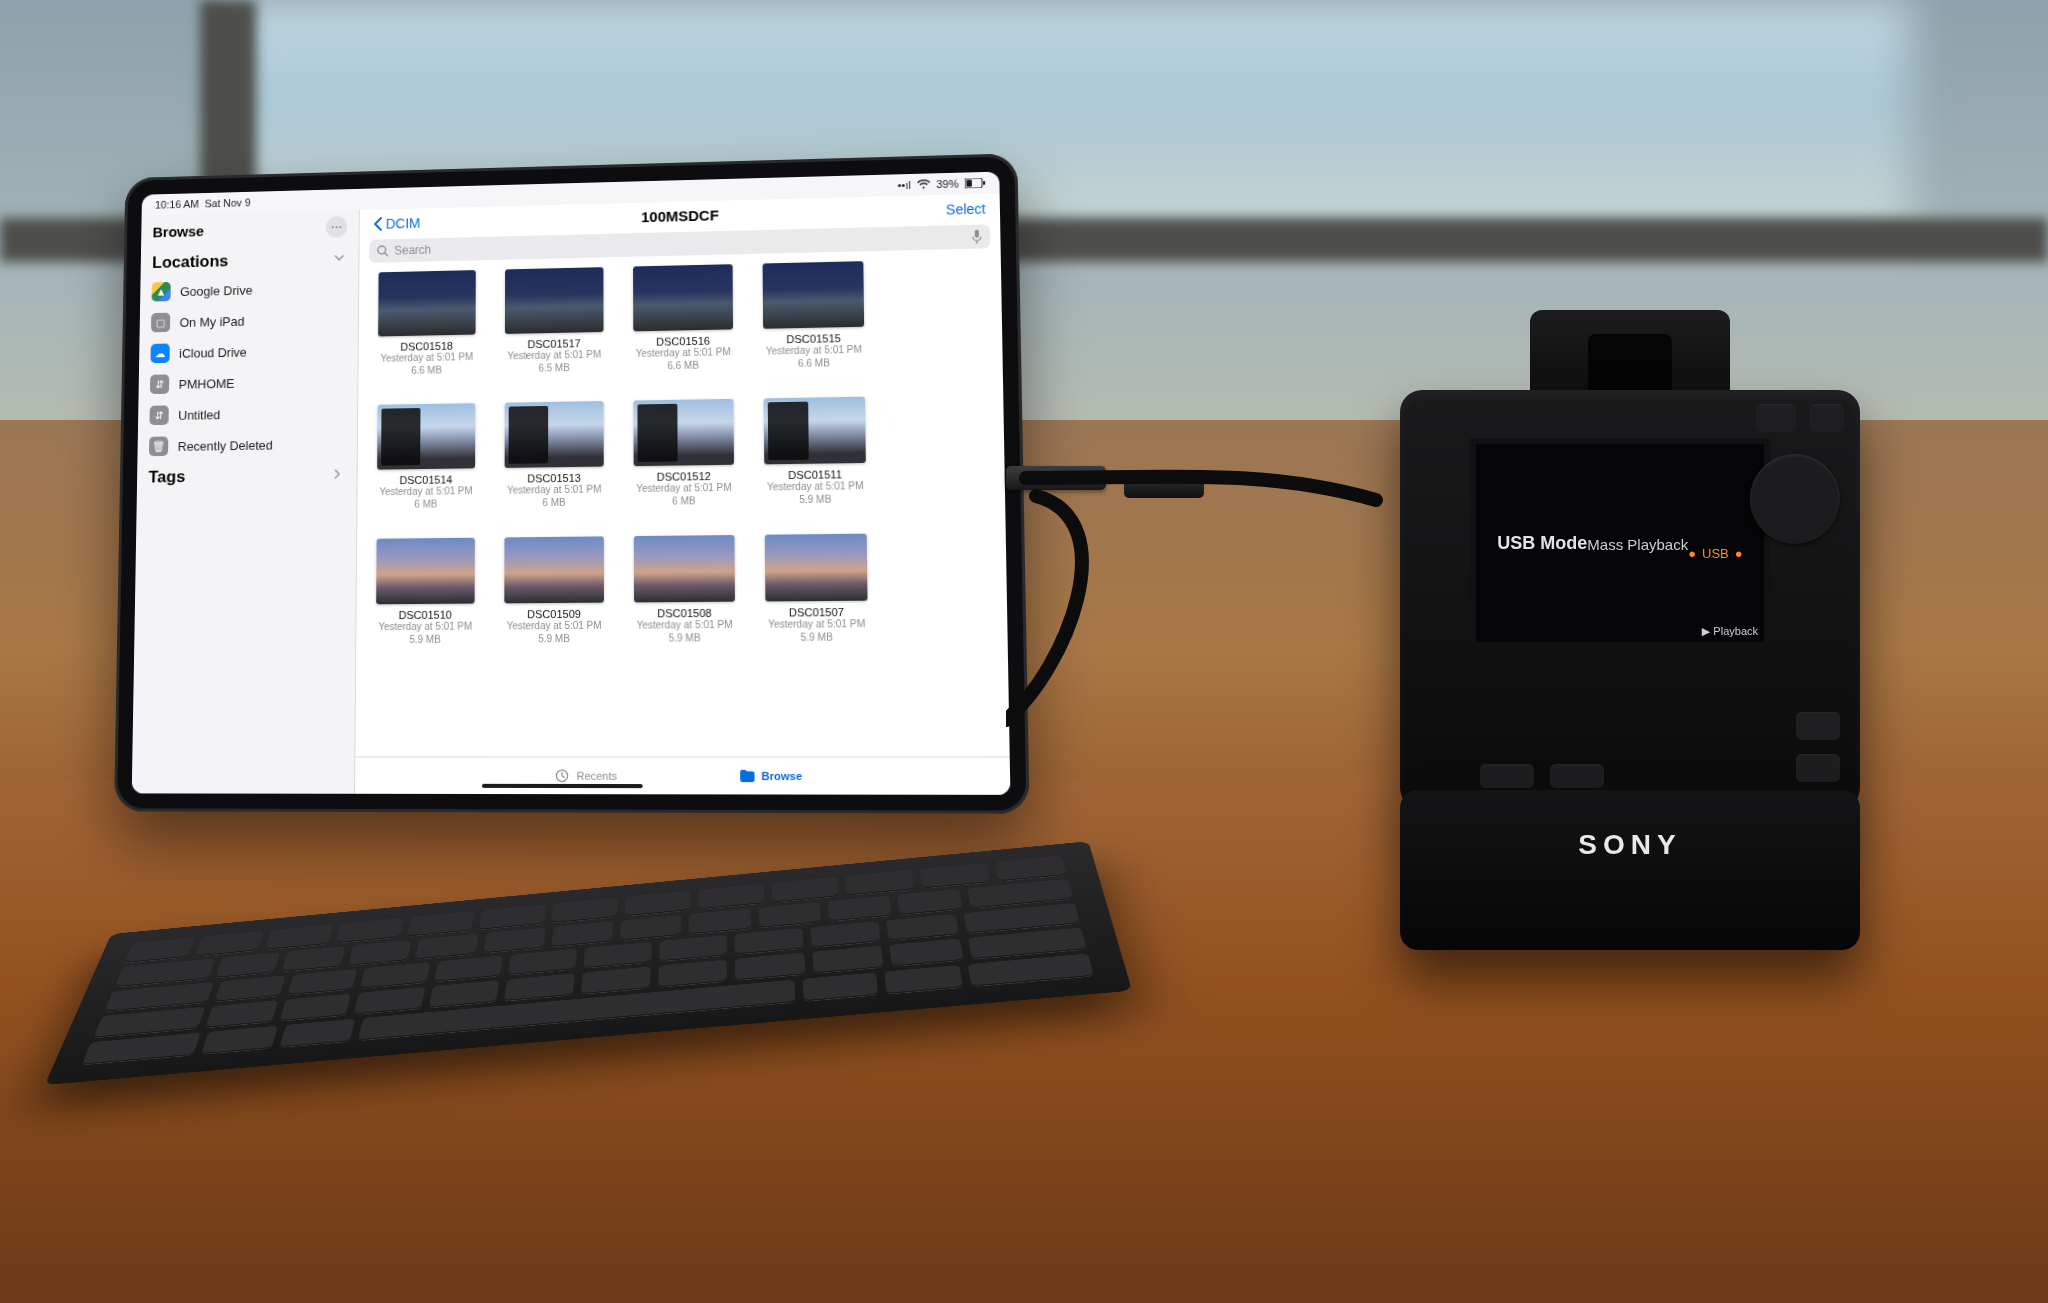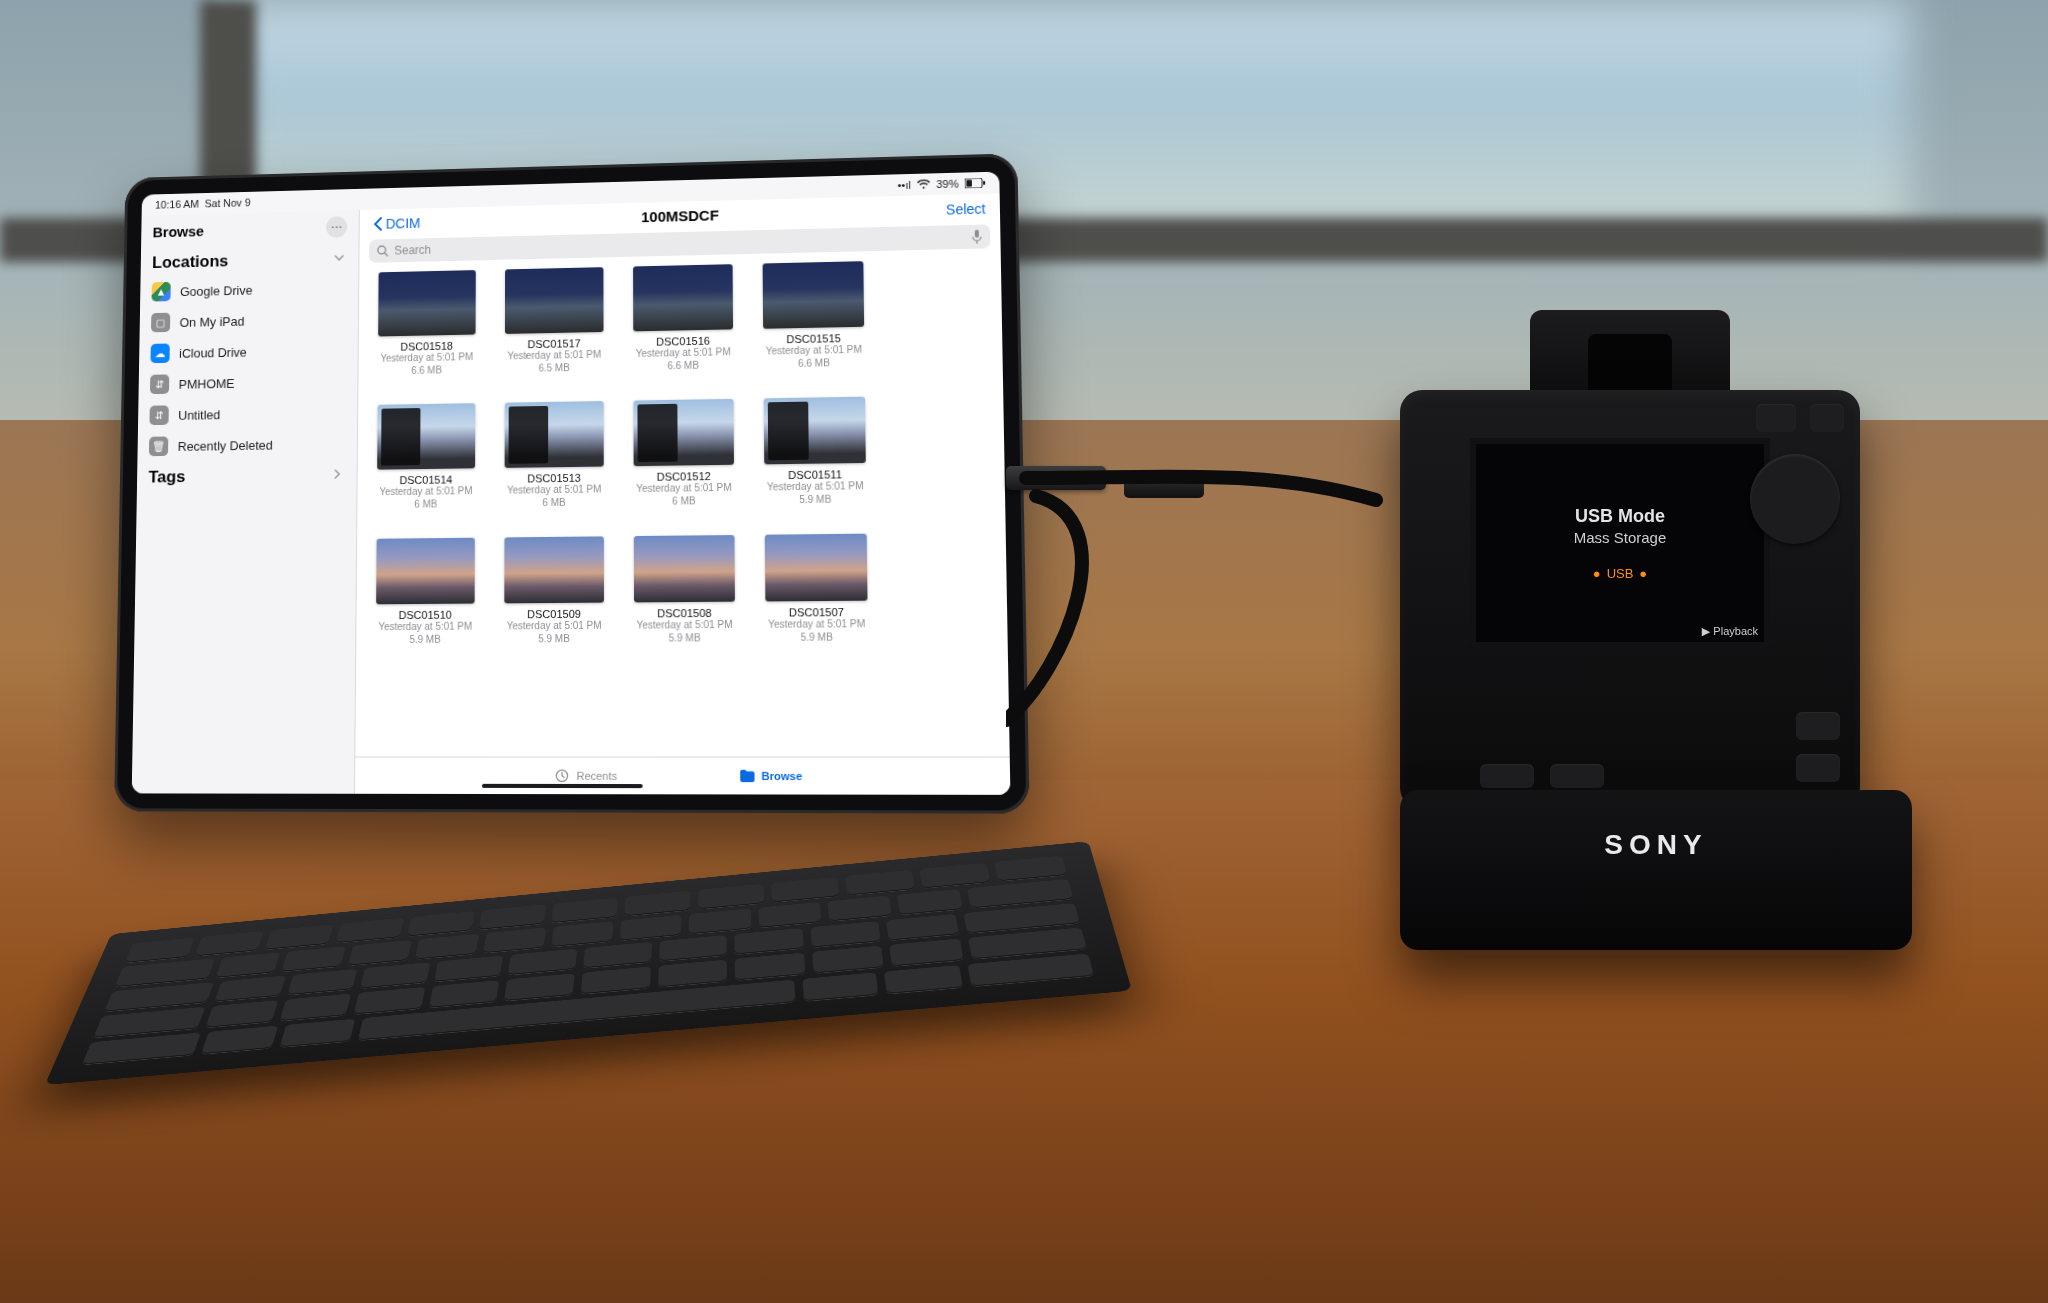--- a/index.html
+++ b/index.html
@@ -55,24 +55,24 @@
   
   .keyboard{position:absolute;left:60px;top:820px;width:1040px;height:280px;background:linear-gradient(180deg,#2a2a2c 0%,#171718 100%);border-radius:10px;transform:perspective(2200px) rotateX(58deg) rotateY(-8deg) rotateZ(3deg);box-shadow:0 40px 60px rgba(0,0,0,.55);}
   .keys{position:absolute;inset:24px 30px 30px;display:grid;grid-template-rows:repeat(5,1fr);gap:8px;}
   .krow{display:flex;gap:8px;}
   .key{flex:1;background:#2e2e30;border-radius:6px;box-shadow:inset 0 -2px 0 #1a1a1b,0 1px 0 #3d3d3f;}
   .key.wide{flex:1.6;}
   .key.space{flex:6;}
   
   .camera{position:absolute;left:1370px;top:270px;width:550px;height:700px;}
   .cam-body{position:absolute;left:30px;top:120px;width:460px;height:420px;background:linear-gradient(180deg,#1a1a1c 0%,#0b0b0c 100%);border-radius:22px;box-shadow:0 30px 50px rgba(0,0,0,.55),inset 0 6px 14px rgba(255,255,255,.04);}
-  .cam-grip{position:absolute;left:30px;top:520px;width:512px;height:160px;background:linear-gradient(180deg,#141416 0%,#060607 100%);border-radius:18px;box-shadow:0 30px 50px rgba(0,0,0,.55);text-align:center;color:#e9e9ec;font-size:28px;letter-spacing:6px;line-height:110px;font-weight:600;}
+  .cam-grip{position:absolute;left:30px;top:520px;width:460px;height:160px;background:linear-gradient(180deg,#141416 0%,#060607 100%);border-radius:18px;box-shadow:0 30px 50px rgba(0,0,0,.55);text-align:center;color:#e9e9ec;font-size:28px;letter-spacing:6px;line-height:110px;font-weight:600;}
   .evf{position:absolute;left:160px;top:40px;width:200px;height:110px;background:linear-gradient(180deg,#1c1c1e,#0a0a0b);border-radius:12px;}
   .evf-eye{position:absolute;left:58px;top:24px;width:84px;height:64px;background:#050506;border-radius:8px;}
-  .lcd{position:absolute;left:70px;top:48px;width:300px;height:210px;background:#050507;border-radius:4px;box-shadow:inset 0 0 0 6px #111114;display:flex;flex-direction:column;align-items:center;justify-content:center;color:#e4e4e6;}
+  .lcd{position:absolute;left:70px;top:48px;width:300px;height:210px;background:#050507;border-radius:4px;box-shadow:inset 0 0 0 6px #111114;display:flex;flex-direction:row;align-items:center;justify-content:center;color:#e4e4e6;}
   .lcd-title{font-size:18px;font-weight:600;}
   .lcd-sub{font-size:15px;margin-top:2px;color:#cfcfd1;}
   .lcd-usb{margin-top:20px;font-size:13px;color:#ff8c1a;display:flex;align-items:center;gap:6px;}
   .lcd-play{position:absolute;right:12px;bottom:10px;font-size:11px;color:#cfcfd1;margin-top:12px;}
   .cam-dial{position:absolute;background:#1c1c1e;border-radius:50%;box-shadow:inset 0 2px 3px rgba(255,255,255,.08),0 2px 4px rgba(0,0,0,.6);}
   .cam-btn{position:absolute;background:#1e1e20;border-radius:6px;box-shadow:inset 0 1px 2px rgba(255,255,255,.06);}
   
   .cable{position:absolute;left:1006px;top:460px;width:440px;height:320px;pointer-events:none;}
   .cable svg{width:100%;height:100%;}
   .plug{position:absolute;left:1006px;top:466px;width:100px;height:24px;background:linear-gradient(180deg,#3c3c3e,#18181a);border-radius:5px;box-shadow:0 2px 4px rgba(0,0,0,.4);}
@@ -373,21 +373,21 @@
       </svg>
   </div>
 
   <div class="camera">
     <div class="evf">
         <div class="evf-eye"></div>
       </div>
     <div class="cam-body">
       <div class="lcd">
         <div class="lcd-title">USB Mode</div>
-        <div class="lcd-sub">Mass Storage</div>
+        <div class="lcd-sub">Mass Playback</div>
         <div class="lcd-usb">
             <span>●</span>
             <span>USB</span>
             <span>●</span>
           </div>
         <div class="lcd-play">▶ Playback</div>
       </div>
       <div class="cam-dial" style="right:20px;top:64px;width:90px;height:90px"></div>
       <div class="cam-btn" style="right:64px;top:14px;width:40px;height:28px"></div>
       <div class="cam-btn" style="right:16px;top:14px;width:34px;height:28px"></div>

